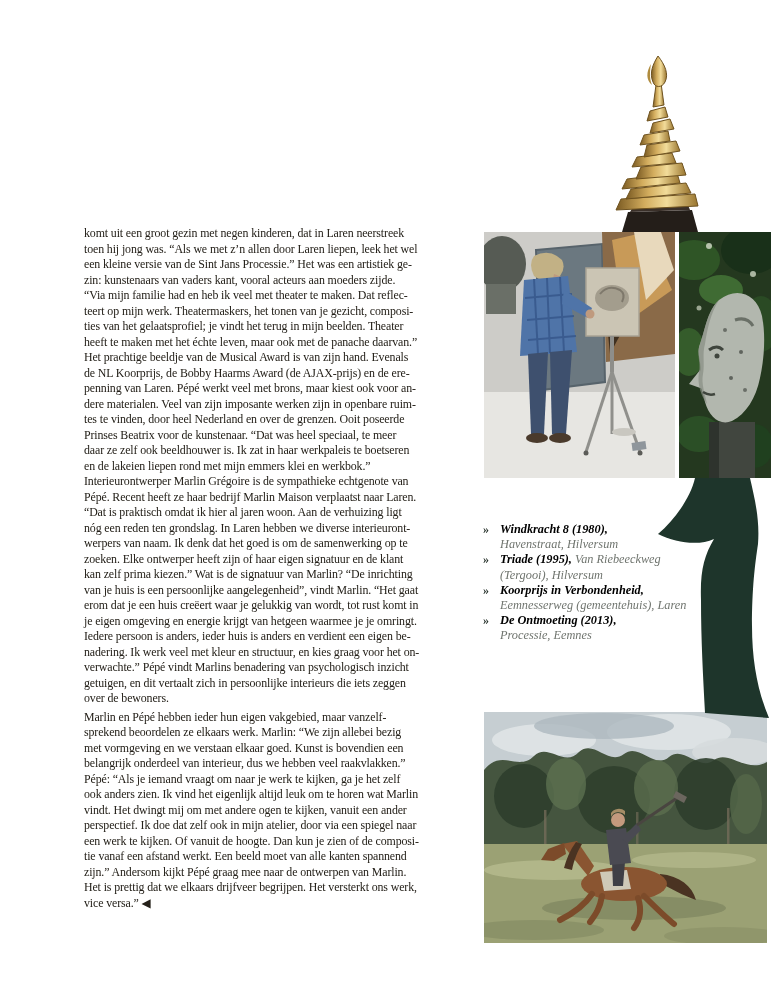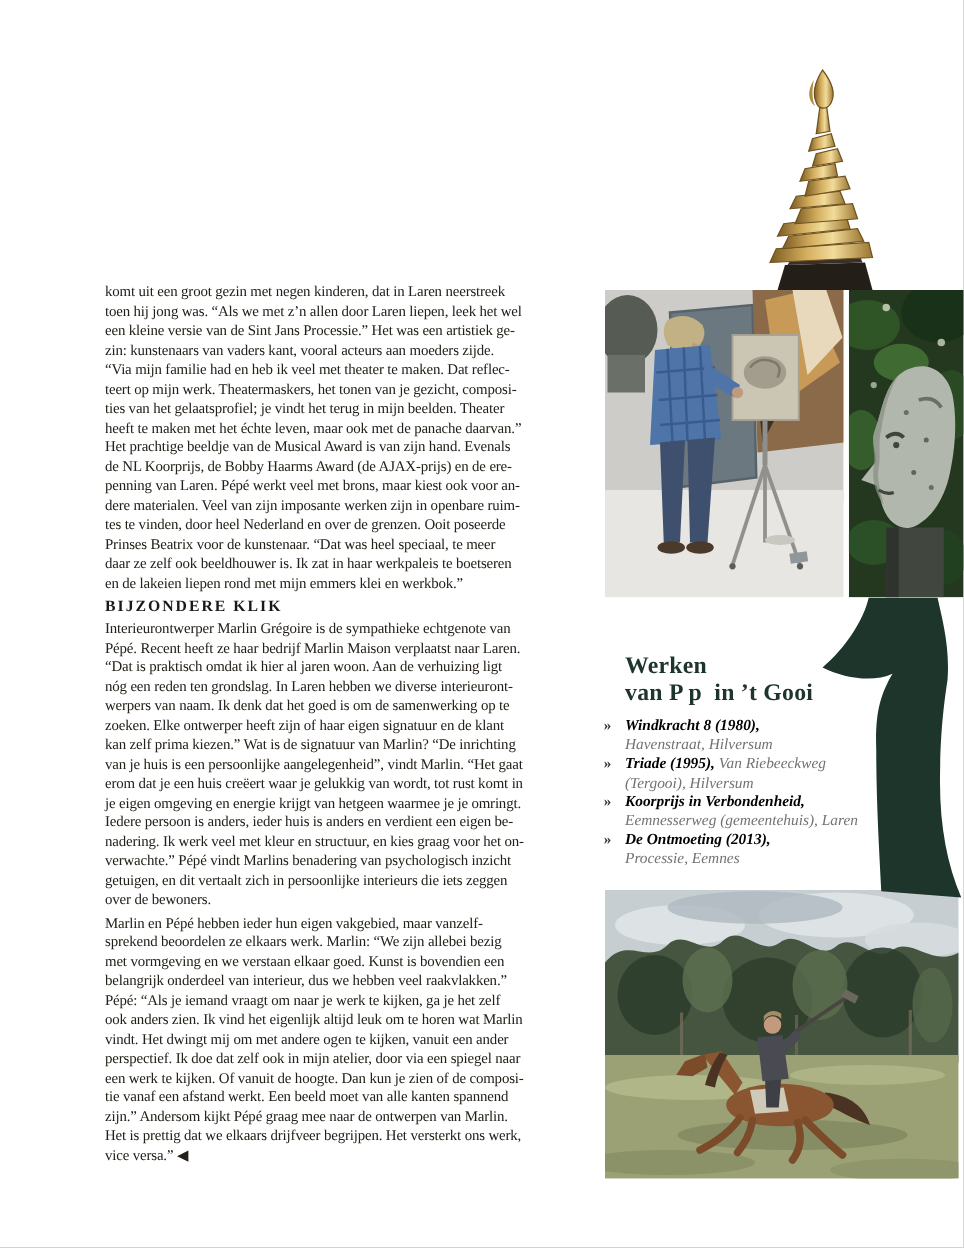--- a/index.html
+++ b/index.html
@@ -63,21 +63,20 @@
 ties van het gelaatsprofiel; je vindt het terug in mijn beelden. Theater
 heeft te maken met het échte leven, maar ook met de panache daarvan.”
 Het prachtige beeldje van de Musical Award is van zijn hand. Evenals
 de NL Koorprijs, de Bobby Haarms Award (de AJAX-prijs) en de ere-
 penning van Laren. Pépé werkt veel met brons, maar kiest ook voor an-
 dere materialen. Veel van zijn imposante werken zijn in openbare ruim-
 tes te vinden, door heel Nederland en over de grenzen. Ooit poseerde
 Prinses Beatrix voor de kunstenaar. “Dat was heel speciaal, te meer
 daar ze zelf ook beeldhouwer is. Ik zat in haar werkpaleis te boetseren
 en de lakeien liepen rond met mijn emmers klei en werkbok.”</p>
-    <h3 class="section-heading">BIJZONDERE KLIK</h3>
     <p class="body-text">Interieurontwerper Marlin Grégoire is de sympathieke echtgenote van
 Pépé. Recent heeft ze haar bedrijf Marlin Maison verplaatst naar Laren.
 “Dat is praktisch omdat ik hier al jaren woon. Aan de verhuizing ligt
 nóg een reden ten grondslag. In Laren hebben we diverse interieuront-
 werpers van naam. Ik denk dat het goed is om de samenwerking op te
 zoeken. Elke ontwerper heeft zijn of haar eigen signatuur en de klant
 kan zelf prima kiezen.” Wat is de signatuur van Marlin? “De inrichting
 van je huis is een persoonlijke aangelegenheid”, vindt Marlin. “Het gaat
 erom dat je een huis creëert waar je gelukkig van wordt, tot rust komt in
 je eigen omgeving en energie krijgt van hetgeen waarmee je je omringt.
@@ -207,22 +206,20 @@
       <path d="M24,160 q6,4 12,2" stroke="#3f453d" stroke-width="2.5" fill="none"></path>
       <path d="M56,88 q12,-4 18,6" stroke="#585e55" stroke-width="3" fill="none" opacity="0.8"></path>
       <circle cx="62" cy="120" r="2" fill="#4a4f48" opacity="0.8"></circle>
       <circle cx="52" cy="146" r="2" fill="#4a4f48" opacity="0.8"></circle>
       <circle cx="66" cy="158" r="2" fill="#4a4f48" opacity="0.7"></circle>
       <circle cx="46" cy="98" r="2" fill="#4a4f48" opacity="0.7"></circle>
     </svg>
   </div>
 
   <aside class="works-block">
-    <h2 class="works-heading">Werken
-van P p  in ’t Gooi</h2>
     <ul class="works-list">
       <li class="work-item">
         <span class="work-bullet">»</span><span class="work-title">Windkracht 8 (1980),</span><br>
         <span class="work-location">Havenstraat, Hilversum</span>
       </li>
       <li class="work-item">
         <span class="work-bullet">»</span><span class="work-title">Triade (1995),</span>
         <span class="work-location">Van Riebeeckweg
 (Tergooi), Hilversum</span>
       </li>

